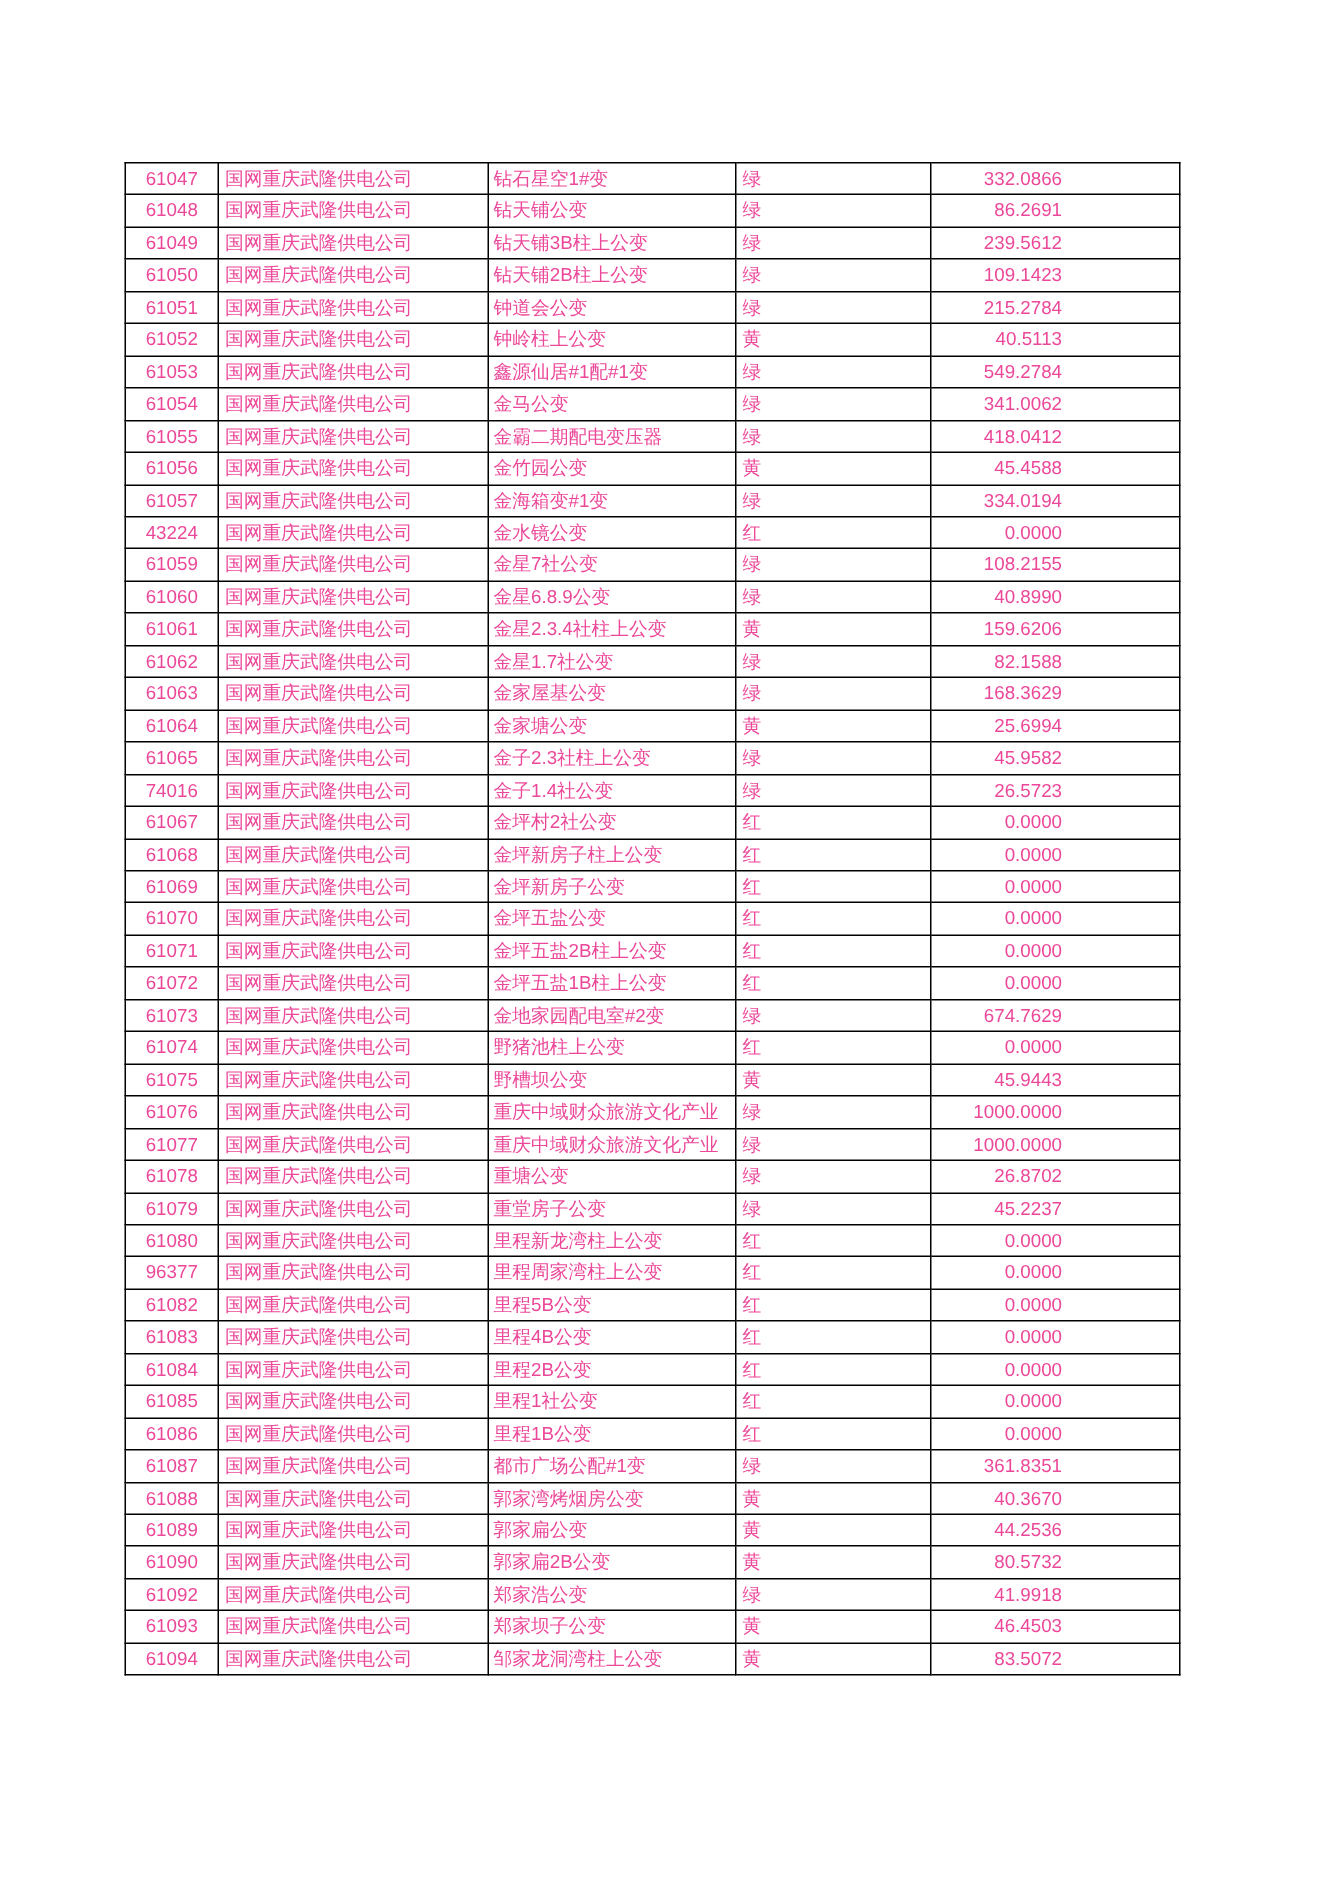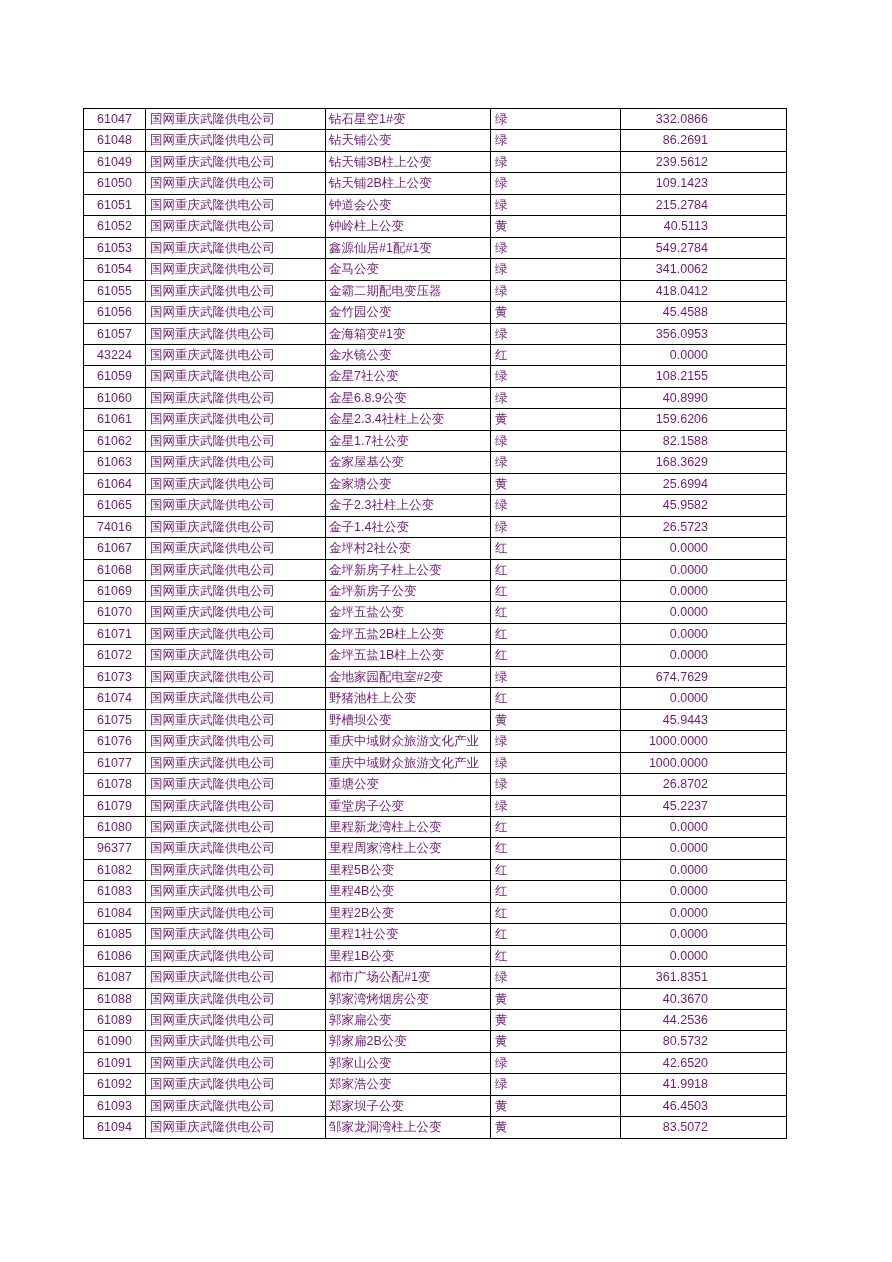--- a/index.html
+++ b/index.html
@@ -16,21 +16,21 @@
     overflow: hidden;
   }
   .sheet-table {
     position: absolute;
     left: 83px;
     top: 108px;
     width: 703px;
     border-collapse: collapse;
     table-layout: fixed;
     font-size: 12.5px;
-    color: #701a75;
+    color: #ec4899;
   }
   .sheet-table td {
     border: 1px solid #000000;
     height: 20.45px;
     padding: 0;
     white-space: nowrap;
     overflow: hidden;
     vertical-align: middle;
     line-height: 20.45px;
   }
@@ -121,21 +121,21 @@
           <td class="col1">国网重庆武隆供电公司</td>
           <td class="col2">金竹园公变</td>
           <td class="col3">黄</td>
           <td class="col4">45.4588</td>
         </tr>
         <tr>
           <td class="col0">61057</td>
           <td class="col1">国网重庆武隆供电公司</td>
           <td class="col2">金海箱变#1变</td>
           <td class="col3">绿</td>
-          <td class="col4">356.0953</td>
+          <td class="col4">334.0194</td>
         </tr>
         <tr>
           <td class="col0">43224</td>
           <td class="col1">国网重庆武隆供电公司</td>
           <td class="col2">金水镜公变</td>
           <td class="col3">红</td>
           <td class="col4">0.0000</td>
         </tr>
         <tr>
           <td class="col0">61059</td>
@@ -353,27 +353,20 @@
           <td class="col2">郭家扁公变</td>
           <td class="col3">黄</td>
           <td class="col4">44.2536</td>
         </tr>
         <tr>
           <td class="col0">61090</td>
           <td class="col1">国网重庆武隆供电公司</td>
           <td class="col2">郭家扁2B公变</td>
           <td class="col3">黄</td>
           <td class="col4">80.5732</td>
-        </tr>
-        <tr>
-          <td class="col0">61091</td>
-          <td class="col1">国网重庆武隆供电公司</td>
-          <td class="col2">郭家山公变</td>
-          <td class="col3">绿</td>
-          <td class="col4">42.6520</td>
         </tr>
         <tr>
           <td class="col0">61092</td>
           <td class="col1">国网重庆武隆供电公司</td>
           <td class="col2">郑家浩公变</td>
           <td class="col3">绿</td>
           <td class="col4">41.9918</td>
         </tr>
         <tr>
           <td class="col0">61093</td>

